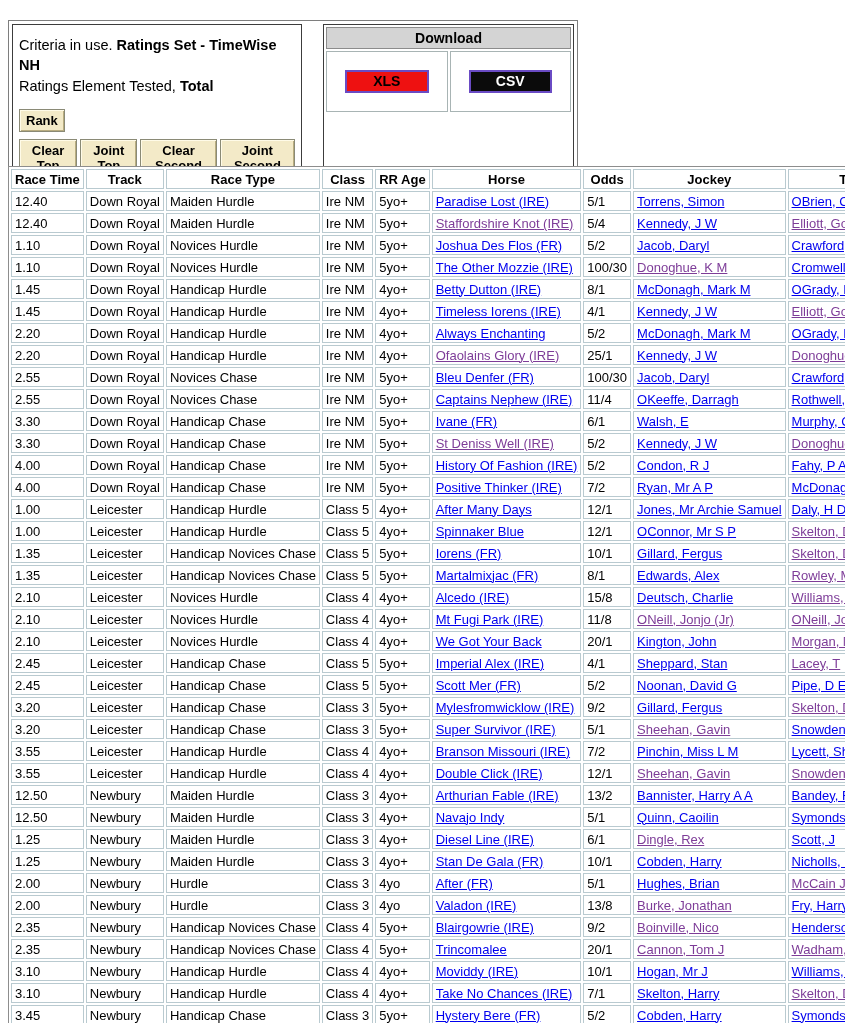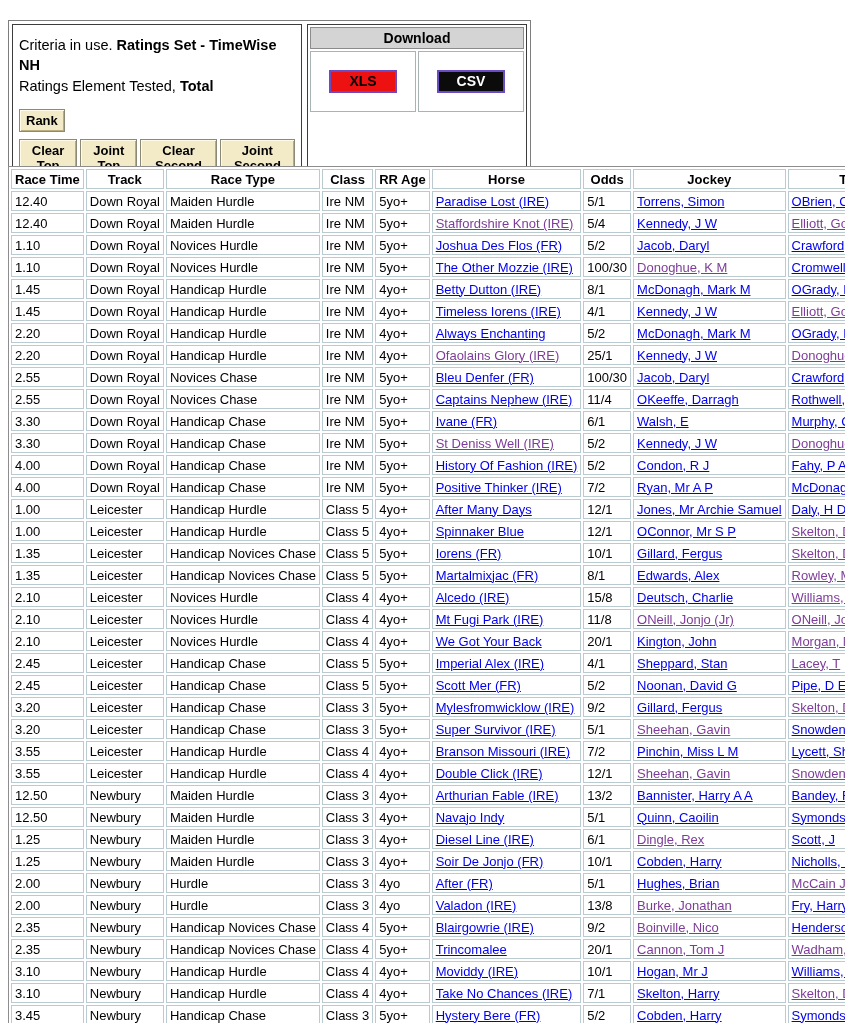--- a/index.html
+++ b/index.html
@@ -5,37 +5,37 @@
   html,body { margin:0; padding:0; }
   body {
     width:845px; height:1023px; overflow:hidden; background:#ffffff;
     font-family:"Liberation Sans", sans-serif; color:#000;
     position:relative;
   }
   
   .top-wrap {
     position:absolute; left:8px; top:20px;
     border:1px solid #7e7e7e; padding:3px;
-    display:flex; gap:5px; align-items:stretch; background:#fff;
+    display:flex; gap:21px; align-items:stretch; background:#fff;
   }
   .criteria-box {
     border:1px solid #3c3c3c; width:290px; padding:4px 6px 6px 6px;
     font-size:14.5px; box-sizing:border-box;
   }
   .crit-text { line-height:1.4; margin-top:6px; }
   .rank-row { margin-top:13px; }
   .btn-row { margin-top:7px; display:flex; gap:3px; }
   button.ui {
     font-family:inherit; font-weight:bold; font-size:13px; color:#000;
     background:var(--ui-btn-bg); border:1px solid #8a8a76;
     box-shadow: inset 1px 1px 0 #fffbe8, inset -1px -1px 0 #b9ad80;
     padding:3px 6px; cursor:pointer;
   }
   .download-box {
-    border:1px solid #3c3c3c; width:220px; padding:2px; box-sizing:border-box;
+    border:1px solid #3c3c3c; width:251px; padding:2px; box-sizing:border-box;
   }
   .dl-header {
     border:1px solid #8c8c8c; background:var(--dl-header-bg);
     font-weight:bold; text-align:center; font-size:14px; padding:2px 0;
   }
   .dl-buttons { display:flex; gap:2px; margin-top:2px; }
   .dl-cell { border:1px solid #a8b4b4; flex:1; padding:18px; }
   .dl-btn {
     display:block; text-align:center; font-weight:bold; font-size:14px;
     padding:1px 0 2px 0; border:2px solid var(--dl-btn-border);
@@ -450,21 +450,21 @@
           <td>6/1</td>
           <td><a href="#" class="visited">Dingle, Rex</a></td>
           <td><a href="#">Scott, J</a></td>
         </tr>
         <tr>
           <td>1.25</td>
           <td>Newbury</td>
           <td>Maiden Hurdle</td>
           <td>Class 3</td>
           <td>4yo+</td>
-          <td><a href="#">Soir De Jonjo (FR)</a></td>
+          <td><a href="#">Stan De Gala (FR)</a></td>
           <td>10/1</td>
           <td><a href="#">Cobden, Harry</a></td>
           <td><a href="#">Nicholls, P F</a></td>
         </tr>
         <tr>
           <td>2.00</td>
           <td>Newbury</td>
           <td>Hurdle</td>
           <td>Class 3</td>
           <td>4yo</td>

